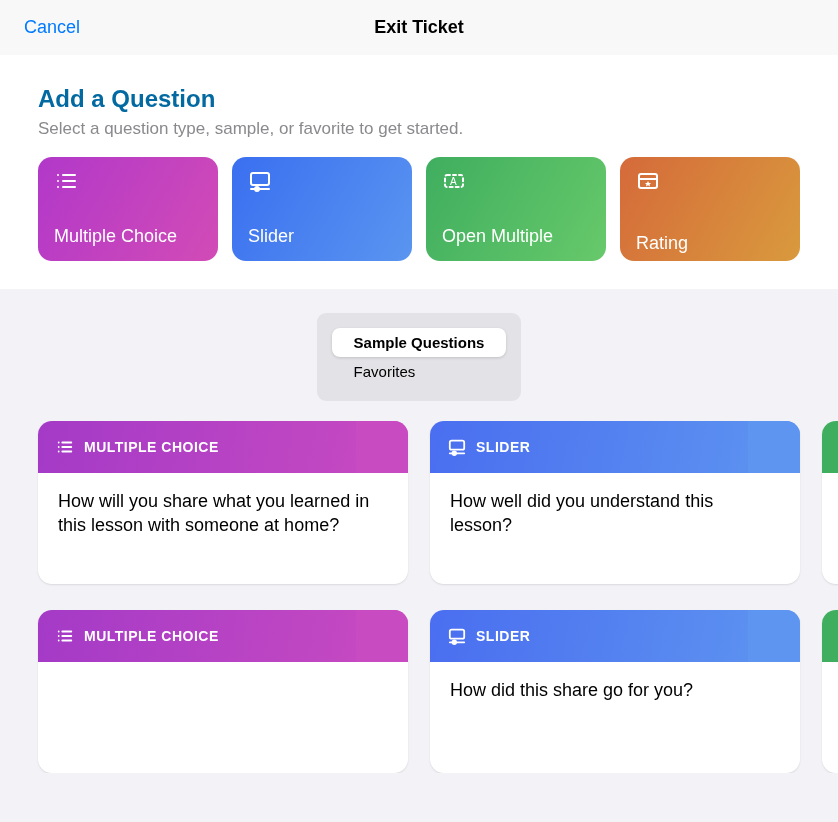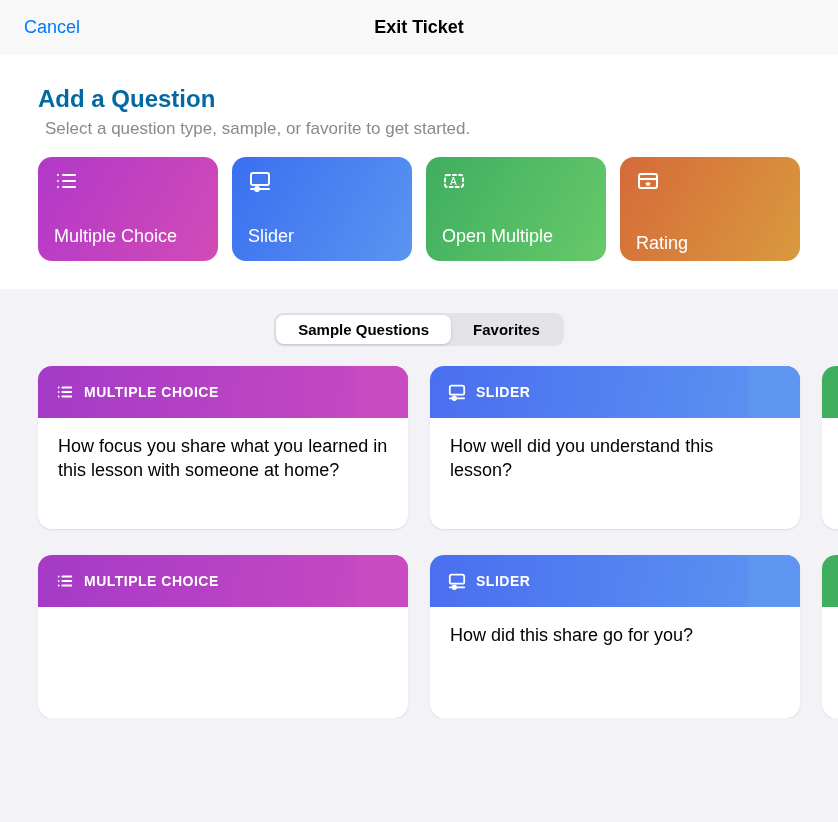--- a/index.html
+++ b/index.html
@@ -43,21 +43,20 @@
     .add-heading {
       font-size: 24px;
       font-weight: 700;
       color: #0369a1;
       margin-bottom: 6px;
     }
     .add-sub {
       font-size: 17px;
       color: #8a8a8e;
       margin-bottom: 18px;
-      margin-left: 7px;
     }
     .qtype-row {
       display: flex;
       gap: 14px;
     }
     .qtype-card {
       flex: 1;
       height: 104px;
       border-radius: 14px;
       padding: 12px 16px 14px 16px;
@@ -82,29 +81,30 @@
 
     .seg-wrap {
       display: flex;
       justify-content: center;
       padding: 24px 0 20px 0;
     }
     .seg {
       background: #e3e3e7;
       border-radius: 9px;
       display: flex;
-      padding: 2px;
+      padding: 15px;
+      flex-direction: column;
     }
     .seg-item {
       padding: 6px 22px;
       font-size: 15px;
       color: #000;
       border-radius: 8px;
       cursor: pointer;
-      font-weight: 700;
+      font-weight: 400;
     }
     .seg-item.active {
       background: #fff;
       box-shadow: 0 1px 3px rgba(0,0,0,0.15);
       font-weight: 600;
     }
 
     .samples {
       padding: 0 0 0 38px;
       display: grid;
@@ -244,21 +244,21 @@
             <line x1="7" y1="5" x2="17" y2="5"></line>
           <circle cx="3" cy="10" r="1" fill="#fff" stroke="none"></circle>
             <line x1="7" y1="10" x2="17" y2="10"></line>
           <circle cx="3" cy="15" r="1" fill="#fff" stroke="none"></circle>
             <line x1="7" y1="15" x2="17" y2="15"></line>
         </svg>
       </span>
       <span class="sample-head-label">MULTIPLE CHOICE</span>
       <span class="accent"></span>
     </div>
-    <div class="sample-body">How focus you share what you learned in this lesson with someone at home?</div>
+    <div class="sample-body">How will you share what you learned in this lesson with someone at home?</div>
   </div>
 
   <div class="sample-card">
     <div class="sample-head slider">
       <span>
         <svg viewBox="0 0 20 20" width="18" height="18" fill="none" stroke="#fff" stroke-width="2" stroke-linecap="round">
           <rect x="2" y="3" width="16" height="10" rx="2"></rect>
           <line x1="2" y1="17" x2="18" y2="17"></line>
             <circle cx="7" cy="17" r="2" fill="#fff"></circle>
         </svg>

